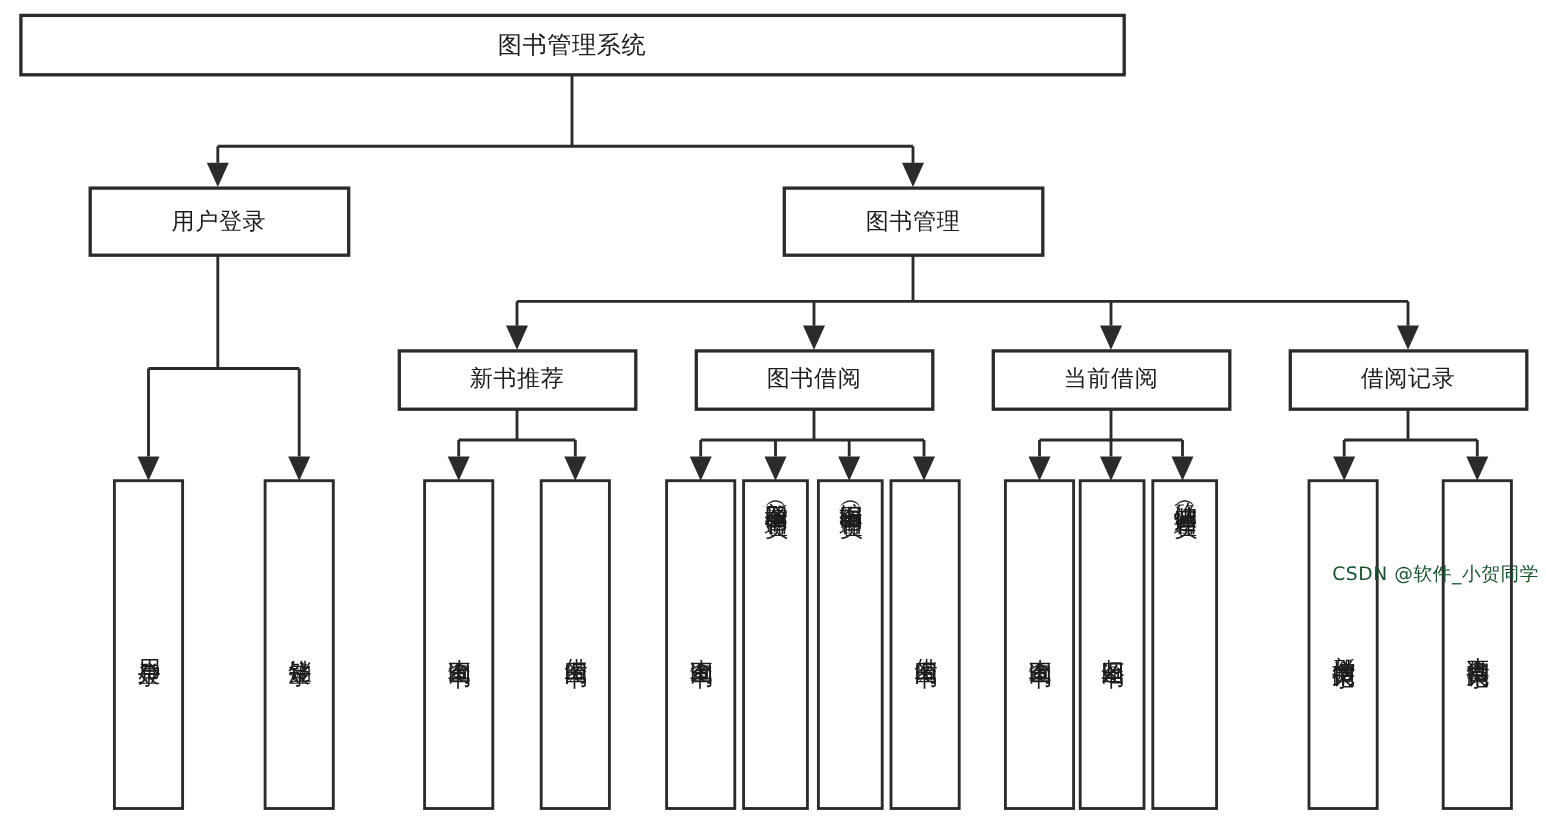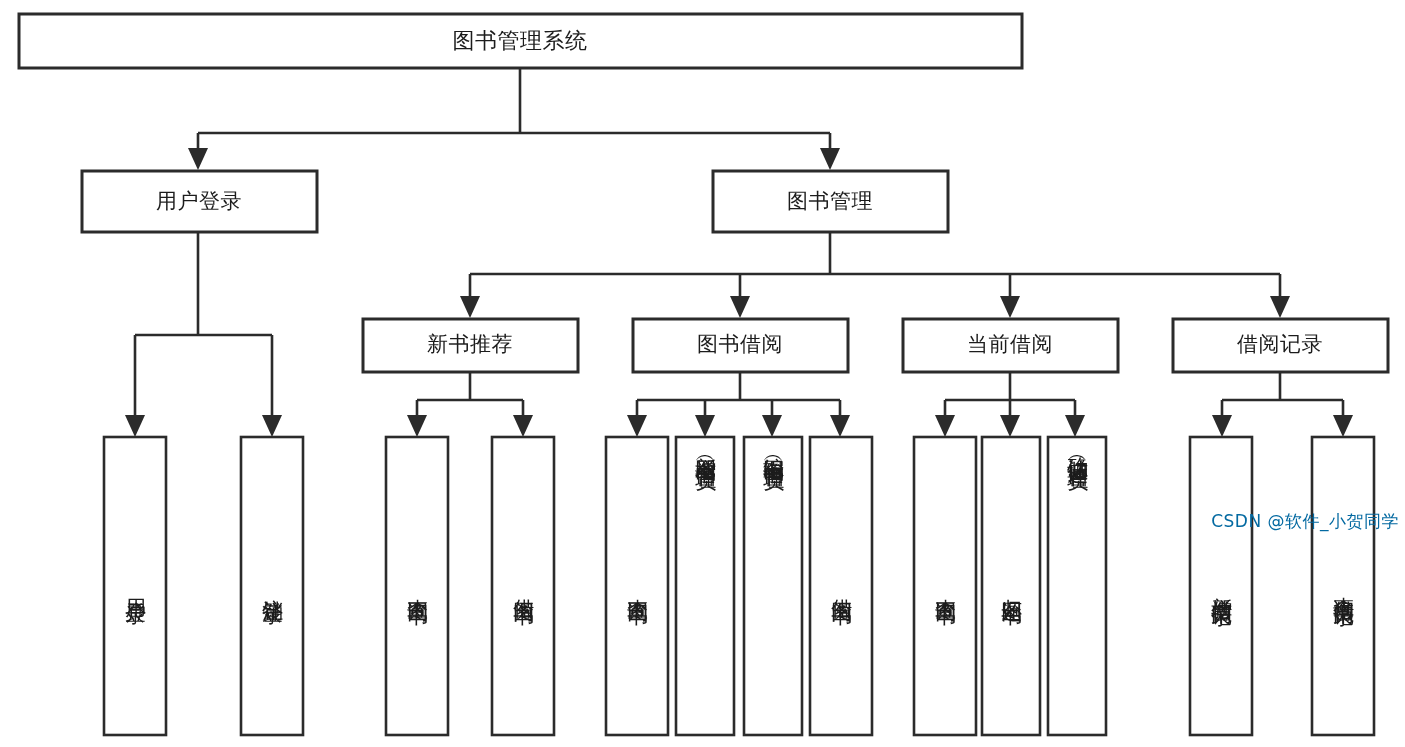--- a/index.html
+++ b/index.html
@@ -76,21 +76,21 @@
     letter-spacing: 2px;
     white-space: nowrap;
     text-align: center;
   }
   #watermark {
     position: absolute;
     right: 6px;
     bottom: 6px;
     font-family: "DejaVu Sans", "Liberation Sans", sans-serif;
     font-size: 17px;
-    color: #0369a1;
+    color: #14532d;
     letter-spacing: 0.5px;
     white-space: nowrap;
     user-select: none;
   }
 </style>
 </head>
 <body>
 
 <div id="diagram-root">
 

